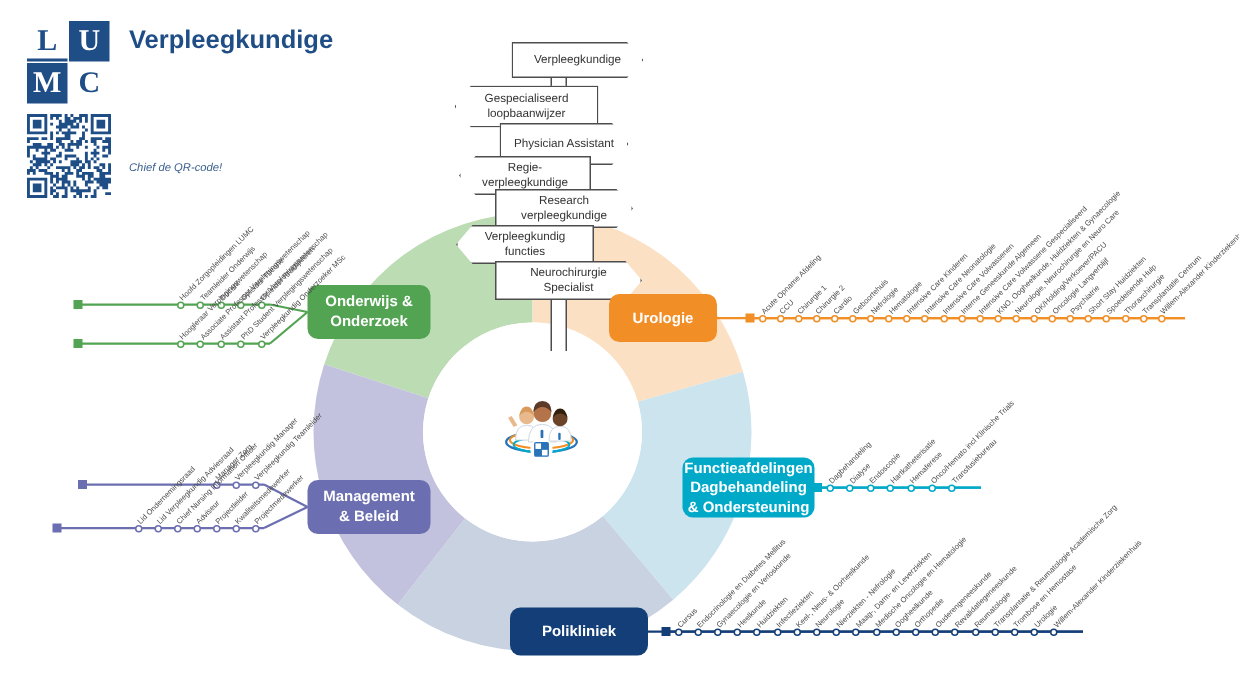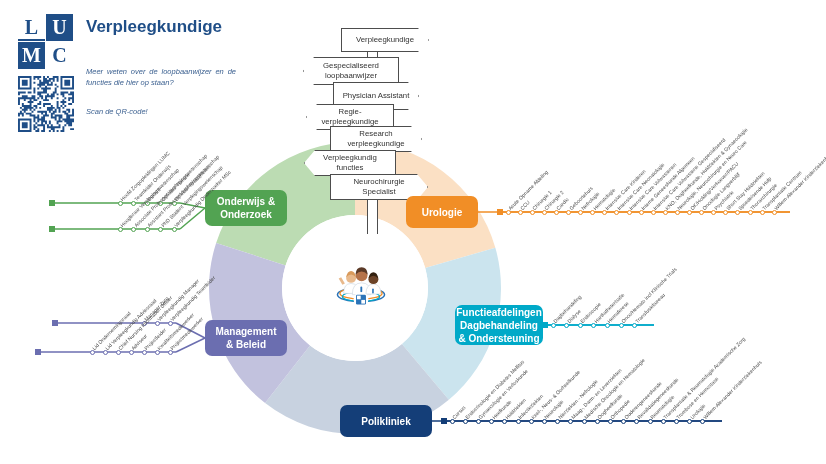--- a/index.html
+++ b/index.html
@@ -70,22 +70,21 @@
   <svg id="qr" viewBox="0 0 29 29">
     <rect width="29" height="29" fill="#fff"></rect>
     <g id="qrcells" fill="#1f4e87">
         <path d="M0 0h1v1h-1zM1 0h1v1h-1zM2 0h1v1h-1zM3 0h1v1h-1zM4 0h1v1h-1zM5 0h1v1h-1zM6 0h1v1h-1zM8 0h1v1h-1zM9 0h1v1h-1zM10 0h1v1h-1zM11 0h1v1h-1zM13 0h1v1h-1zM15 0h1v1h-1zM18 0h1v1h-1zM19 0h1v1h-1zM20 0h1v1h-1zM22 0h1v1h-1zM23 0h1v1h-1zM24 0h1v1h-1zM25 0h1v1h-1zM26 0h1v1h-1zM27 0h1v1h-1zM28 0h1v1h-1zM0 1h1v1h-1zM6 1h1v1h-1zM8 1h1v1h-1zM10 1h1v1h-1zM13 1h1v1h-1zM14 1h1v1h-1zM16 1h1v1h-1zM17 1h1v1h-1zM18 1h1v1h-1zM20 1h1v1h-1zM22 1h1v1h-1zM28 1h1v1h-1zM0 2h1v1h-1zM2 2h1v1h-1zM3 2h1v1h-1zM4 2h1v1h-1zM6 2h1v1h-1zM11 2h1v1h-1zM13 2h1v1h-1zM14 2h1v1h-1zM15 2h1v1h-1zM16 2h1v1h-1zM18 2h1v1h-1zM20 2h1v1h-1zM22 2h1v1h-1zM24 2h1v1h-1zM25 2h1v1h-1zM26 2h1v1h-1zM28 2h1v1h-1zM0 3h1v1h-1zM2 3h1v1h-1zM3 3h1v1h-1zM4 3h1v1h-1zM6 3h1v1h-1zM8 3h1v1h-1zM11 3h1v1h-1zM12 3h1v1h-1zM13 3h1v1h-1zM14 3h1v1h-1zM15 3h1v1h-1zM17 3h1v1h-1zM22 3h1v1h-1zM24 3h1v1h-1zM25 3h1v1h-1zM26 3h1v1h-1zM28 3h1v1h-1zM0 4h1v1h-1zM2 4h1v1h-1zM3 4h1v1h-1zM4 4h1v1h-1zM6 4h1v1h-1zM10 4h1v1h-1zM11 4h1v1h-1zM12 4h1v1h-1zM13 4h1v1h-1zM15 4h1v1h-1zM16 4h1v1h-1zM17 4h1v1h-1zM19 4h1v1h-1zM22 4h1v1h-1zM24 4h1v1h-1zM25 4h1v1h-1zM26 4h1v1h-1zM28 4h1v1h-1zM0 5h1v1h-1zM6 5h1v1h-1zM11 5h1v1h-1zM14 5h1v1h-1zM20 5h1v1h-1zM22 5h1v1h-1zM28 5h1v1h-1zM0 6h1v1h-1zM1 6h1v1h-1zM2 6h1v1h-1zM3 6h1v1h-1zM4 6h1v1h-1zM5 6h1v1h-1zM6 6h1v1h-1zM8 6h1v1h-1zM10 6h1v1h-1zM12 6h1v1h-1zM13 6h1v1h-1zM14 6h1v1h-1zM15 6h1v1h-1zM16 6h1v1h-1zM19 6h1v1h-1zM22 6h1v1h-1zM23 6h1v1h-1zM24 6h1v1h-1zM25 6h1v1h-1zM26 6h1v1h-1zM27 6h1v1h-1zM28 6h1v1h-1zM8 7h1v1h-1zM13 7h1v1h-1zM14 7h1v1h-1zM19 7h1v1h-1zM0 8h1v1h-1zM1 8h1v1h-1zM2 8h1v1h-1zM3 8h1v1h-1zM5 8h1v1h-1zM6 8h1v1h-1zM8 8h1v1h-1zM10 8h1v1h-1zM11 8h1v1h-1zM12 8h1v1h-1zM13 8h1v1h-1zM14 8h1v1h-1zM18 8h1v1h-1zM19 8h1v1h-1zM22 8h1v1h-1zM23 8h1v1h-1zM24 8h1v1h-1zM25 8h1v1h-1zM27 8h1v1h-1zM28 8h1v1h-1zM0 9h1v1h-1zM10 9h1v1h-1zM11 9h1v1h-1zM15 9h1v1h-1zM17 9h1v1h-1zM18 9h1v1h-1zM20 9h1v1h-1zM22 9h1v1h-1zM23 9h1v1h-1zM26 9h1v1h-1zM27 9h1v1h-1zM28 9h1v1h-1zM2 10h1v1h-1zM3 10h1v1h-1zM4 10h1v1h-1zM7 10h1v1h-1zM8 10h1v1h-1zM11 10h1v1h-1zM12 10h1v1h-1zM14 10h1v1h-1zM15 10h1v1h-1zM16 10h1v1h-1zM17 10h1v1h-1zM18 10h1v1h-1zM23 10h1v1h-1zM28 10h1v1h-1zM0 11h1v1h-1zM1 11h1v1h-1zM2 11h1v1h-1zM3 11h1v1h-1zM4 11h1v1h-1zM5 11h1v1h-1zM6 11h1v1h-1zM7 11h1v1h-1zM8 11h1v1h-1zM10 11h1v1h-1zM12 11h1v1h-1zM14 11h1v1h-1zM17 11h1v1h-1zM20 11h1v1h-1zM24 11h1v1h-1zM26 11h1v1h-1zM27 11h1v1h-1zM28 11h1v1h-1zM0 12h1v1h-1zM3 12h1v1h-1zM6 12h1v1h-1zM8 12h1v1h-1zM9 12h1v1h-1zM13 12h1v1h-1zM14 12h1v1h-1zM15 12h1v1h-1zM23 12h1v1h-1zM26 12h1v1h-1zM28 12h1v1h-1zM0 13h1v1h-1zM5 13h1v1h-1zM6 13h1v1h-1zM7 13h1v1h-1zM11 13h1v1h-1zM20 13h1v1h-1zM22 13h1v1h-1zM23 13h1v1h-1zM24 13h1v1h-1zM28 13h1v1h-1zM0 14h1v1h-1zM2 14h1v1h-1zM6 14h1v1h-1zM10 14h1v1h-1zM11 14h1v1h-1zM13 14h1v1h-1zM14 14h1v1h-1zM15 14h1v1h-1zM16 14h1v1h-1zM20 14h1v1h-1zM23 14h1v1h-1zM26 14h1v1h-1zM27 14h1v1h-1zM2 15h1v1h-1zM3 15h1v1h-1zM4 15h1v1h-1zM5 15h1v1h-1zM6 15h1v1h-1zM8 15h1v1h-1zM9 15h1v1h-1zM13 15h1v1h-1zM17 15h1v1h-1zM20 15h1v1h-1zM22 15h1v1h-1zM24 15h1v1h-1zM1 16h1v1h-1zM3 16h1v1h-1zM4 16h1v1h-1zM5 16h1v1h-1zM6 16h1v1h-1zM7 16h1v1h-1zM9 16h1v1h-1zM11 16h1v1h-1zM15 16h1v1h-1zM16 16h1v1h-1zM17 16h1v1h-1zM18 16h1v1h-1zM20 16h1v1h-1zM21 16h1v1h-1zM23 16h1v1h-1zM2 17h1v1h-1zM3 17h1v1h-1zM4 17h1v1h-1zM6 17h1v1h-1zM8 17h1v1h-1zM15 17h1v1h-1zM16 17h1v1h-1zM17 17h1v1h-1zM19 17h1v1h-1zM21 17h1v1h-1zM25 17h1v1h-1zM26 17h1v1h-1zM28 17h1v1h-1zM1 18h1v1h-1zM3 18h1v1h-1zM7 18h1v1h-1zM10 18h1v1h-1zM11 18h1v1h-1zM12 18h1v1h-1zM13 18h1v1h-1zM14 18h1v1h-1zM16 18h1v1h-1zM18 18h1v1h-1zM19 18h1v1h-1zM21 18h1v1h-1zM23 18h1v1h-1zM24 18h1v1h-1zM26 18h1v1h-1zM28 18h1v1h-1zM0 19h1v1h-1zM1 19h1v1h-1zM2 19h1v1h-1zM4 19h1v1h-1zM5 19h1v1h-1zM6 19h1v1h-1zM12 19h1v1h-1zM14 19h1v1h-1zM17 19h1v1h-1zM18 19h1v1h-1zM24 19h1v1h-1zM25 19h1v1h-1zM28 19h1v1h-1zM0 20h1v1h-1zM2 20h1v1h-1zM6 20h1v1h-1zM7 20h1v1h-1zM8 20h1v1h-1zM10 20h1v1h-1zM13 20h1v1h-1zM14 20h1v1h-1zM15 20h1v1h-1zM17 20h1v1h-1zM19 20h1v1h-1zM20 20h1v1h-1zM21 20h1v1h-1zM22 20h1v1h-1zM25 20h1v1h-1zM26 20h1v1h-1zM27 20h1v1h-1zM28 20h1v1h-1zM8 21h1v1h-1zM9 21h1v1h-1zM10 21h1v1h-1zM12 21h1v1h-1zM13 21h1v1h-1zM17 21h1v1h-1zM18 21h1v1h-1zM19 21h1v1h-1zM21 21h1v1h-1zM22 21h1v1h-1zM25 21h1v1h-1zM26 21h1v1h-1zM0 22h1v1h-1zM1 22h1v1h-1zM2 22h1v1h-1zM3 22h1v1h-1zM4 22h1v1h-1zM5 22h1v1h-1zM6 22h1v1h-1zM8 22h1v1h-1zM10 22h1v1h-1zM11 22h1v1h-1zM12 22h1v1h-1zM13 22h1v1h-1zM19 22h1v1h-1zM21 22h1v1h-1zM23 22h1v1h-1zM24 22h1v1h-1zM25 22h1v1h-1zM26 22h1v1h-1zM27 22h1v1h-1zM28 22h1v1h-1zM0 23h1v1h-1zM6 23h1v1h-1zM8 23h1v1h-1zM10 23h1v1h-1zM12 23h1v1h-1zM13 23h1v1h-1zM14 23h1v1h-1zM16 23h1v1h-1zM20 23h1v1h-1zM21 23h1v1h-1zM22 23h1v1h-1zM24 23h1v1h-1zM25 23h1v1h-1zM26 23h1v1h-1zM27 23h1v1h-1zM28 23h1v1h-1zM0 24h1v1h-1zM2 24h1v1h-1zM3 24h1v1h-1zM4 24h1v1h-1zM6 24h1v1h-1zM9 24h1v1h-1zM12 24h1v1h-1zM14 24h1v1h-1zM16 24h1v1h-1zM20 24h1v1h-1zM25 24h1v1h-1zM26 24h1v1h-1zM27 24h1v1h-1zM0 25h1v1h-1zM2 25h1v1h-1zM3 25h1v1h-1zM4 25h1v1h-1zM6 25h1v1h-1zM8 25h1v1h-1zM10 25h1v1h-1zM11 25h1v1h-1zM12 25h1v1h-1zM13 25h1v1h-1zM15 25h1v1h-1zM17 25h1v1h-1zM21 25h1v1h-1zM24 25h1v1h-1zM26 25h1v1h-1zM27 25h1v1h-1zM0 26h1v1h-1zM2 26h1v1h-1zM3 26h1v1h-1zM4 26h1v1h-1zM6 26h1v1h-1zM8 26h1v1h-1zM9 26h1v1h-1zM13 26h1v1h-1zM15 26h1v1h-1zM16 26h1v1h-1zM17 26h1v1h-1zM18 26h1v1h-1zM19 26h1v1h-1zM20 26h1v1h-1zM21 26h1v1h-1zM23 26h1v1h-1zM0 27h1v1h-1zM6 27h1v1h-1zM8 27h1v1h-1zM10 27h1v1h-1zM13 27h1v1h-1zM17 27h1v1h-1zM18 27h1v1h-1zM23 27h1v1h-1zM27 27h1v1h-1zM28 27h1v1h-1zM0 28h1v1h-1zM1 28h1v1h-1zM2 28h1v1h-1zM3 28h1v1h-1zM4 28h1v1h-1zM5 28h1v1h-1zM6 28h1v1h-1zM9 28h1v1h-1zM10 28h1v1h-1zM12 28h1v1h-1zM13 28h1v1h-1zM16 28h1v1h-1zM18 28h1v1h-1zM20 28h1v1h-1zM22 28h1v1h-1zM23 28h1v1h-1z" fill="#1f4e87"></path>
       </g>
   </svg>
 
   <div class="title">
     <div>Verpleegkundige</div>
   </div>
-  <div class="subtitle">Meer weten over de loopbaanwijzer en de functies die hier op staan?</div>
-  <div class="scanline">Scan de QR-code!</div>
+  <div class="scanline">Chief de QR-code!</div>
 </div>
 
 <svg class="layer">
   <g id="wheel-segments">
       <path d="M216.1457486209076 242.88351882125767 A146 146 0 0 1 355 142 L355 215 A73 73 0 0 0 285.5728743104538 265.44175941062883 Z" fill="#bcdcb3"></path>
       <path d="M355 142 A146 146 0 0 1 495.3442076069946 247.7569460507181 L425.1721038034973 267.8784730253591 A73 73 0 0 0 355 215 Z" fill="#fbe0c4"></path>
       <path d="M495.3442076069946 247.7569460507181 A146 146 0 0 1 448.84699101423473 399.8424886953708 L401.92349550711737 343.9212443476854 A73 73 0 0 0 425.1721038034973 267.8784730253591 Z" fill="#cbe4ee"></path>
       <path d="M448.84699101423473 399.8424886953708 A146 146 0 0 1 265.1134246024539 403.0495700265814 L310.0567123012269 345.52478501329074 A73 73 0 0 0 401.92349550711737 343.9212443476854 Z" fill="#c8d2e0"></path>
       <path d="M265.1134246024539 403.0495700265814 A146 146 0 0 1 216.1457486209076 242.88351882125764 L285.5728743104538 265.44175941062883 A73 73 0 0 0 310.0567123012269 345.52478501329074 Z" fill="#c2c2de"></path>
     </g>

